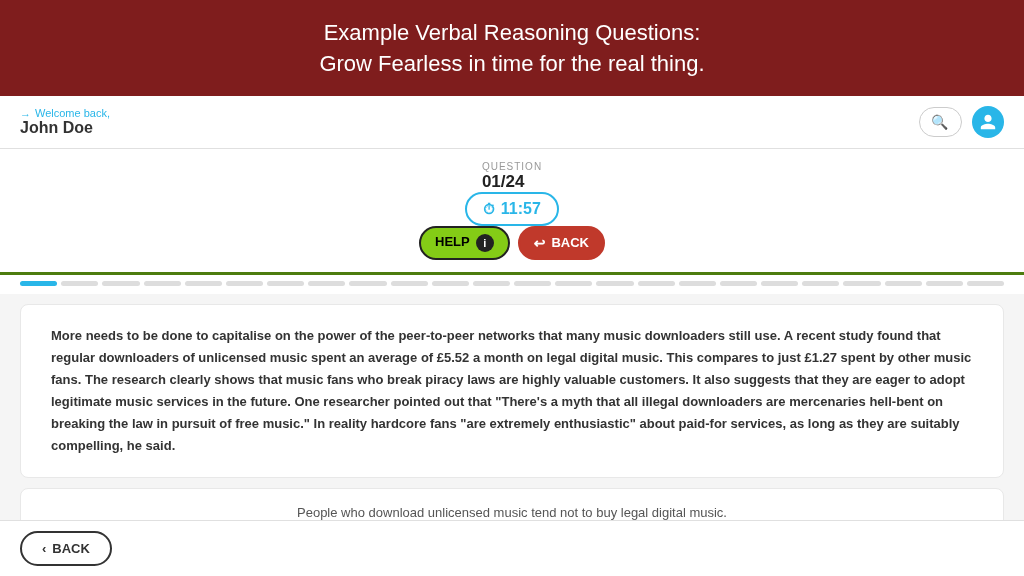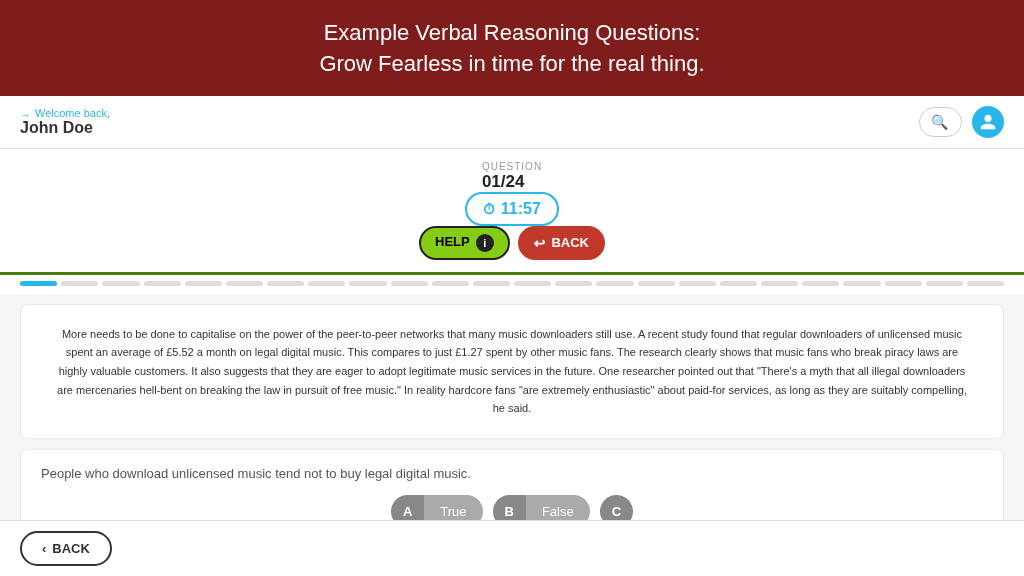--- a/index.html
+++ b/index.html
@@ -185,35 +185,36 @@
       padding: 10px 20px;
     }
     .passage-card {
       background: white;
       border-radius: 8px;
       padding: 20px 30px;
       margin-bottom: 10px;
       border: 1px solid #e8e8e8;
     }
     .passage-text {
-      font-size: 11px;
+      font-size: 13px;
       color: #333;
       line-height: 1.7;
-      text-align: center;
-      font-weight: normal;
+      text-align: left;
+      font-weight: bold;
     }
     .question-card {
       background: white;
       border-radius: 8px;
       padding: 16px 20px;
       border: 1px solid #e8e8e8;
     }
     .question-statement {
       font-size: 13px;
       color: #555;
+      text-align: center;
       margin-bottom: 14px;
     }
     .answer-options {
       display: flex;
       justify-content: center;
       gap: 10px;
     }
     .answer-option {
       display: flex;
       align-items: center;

